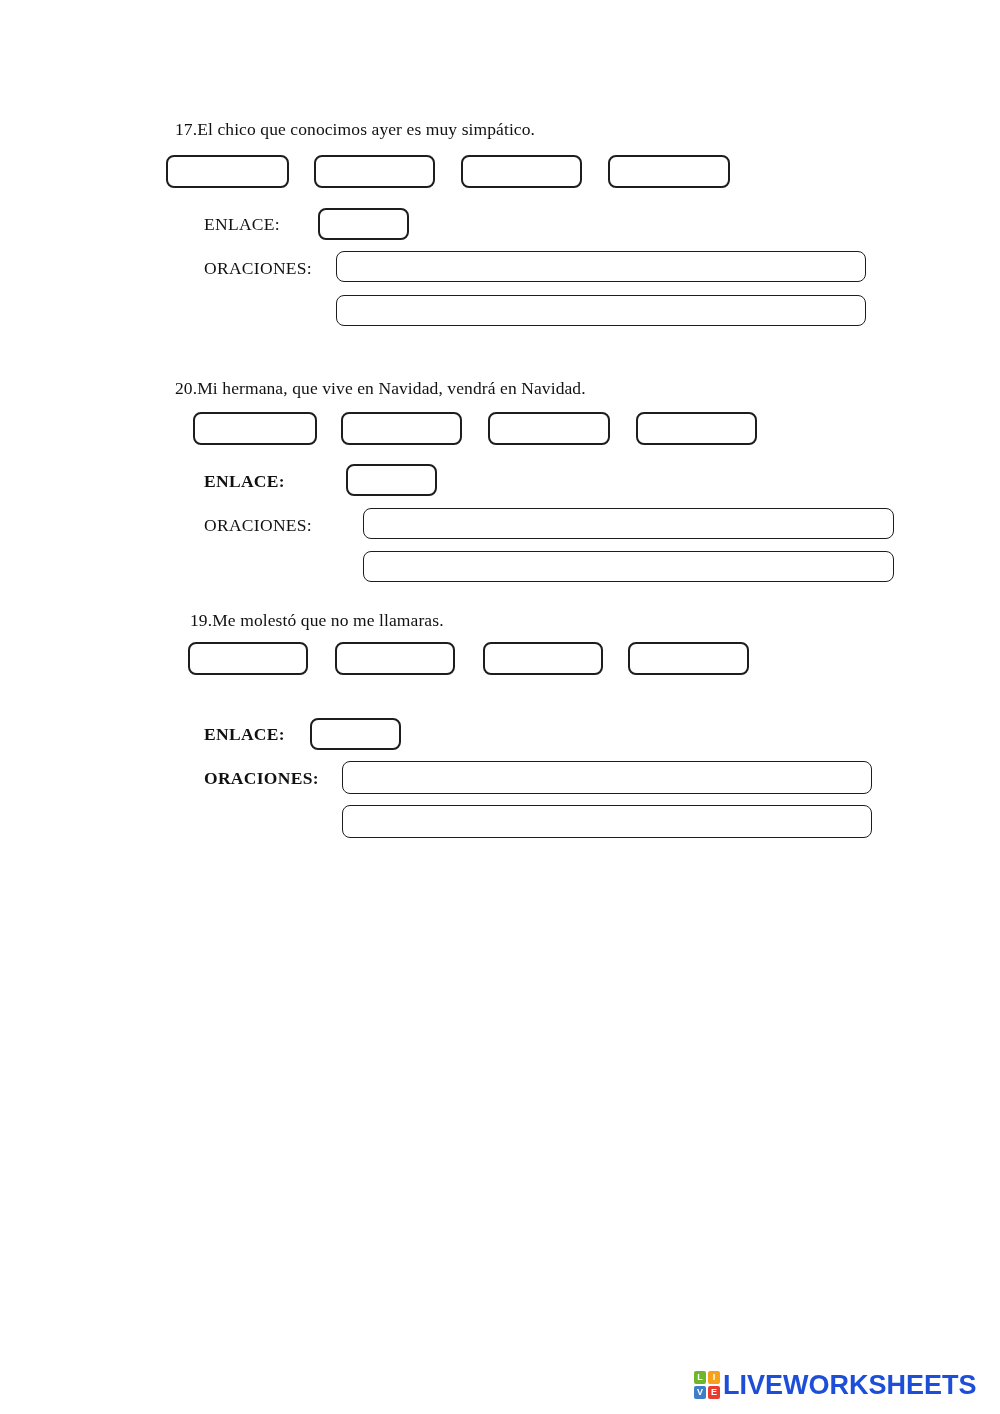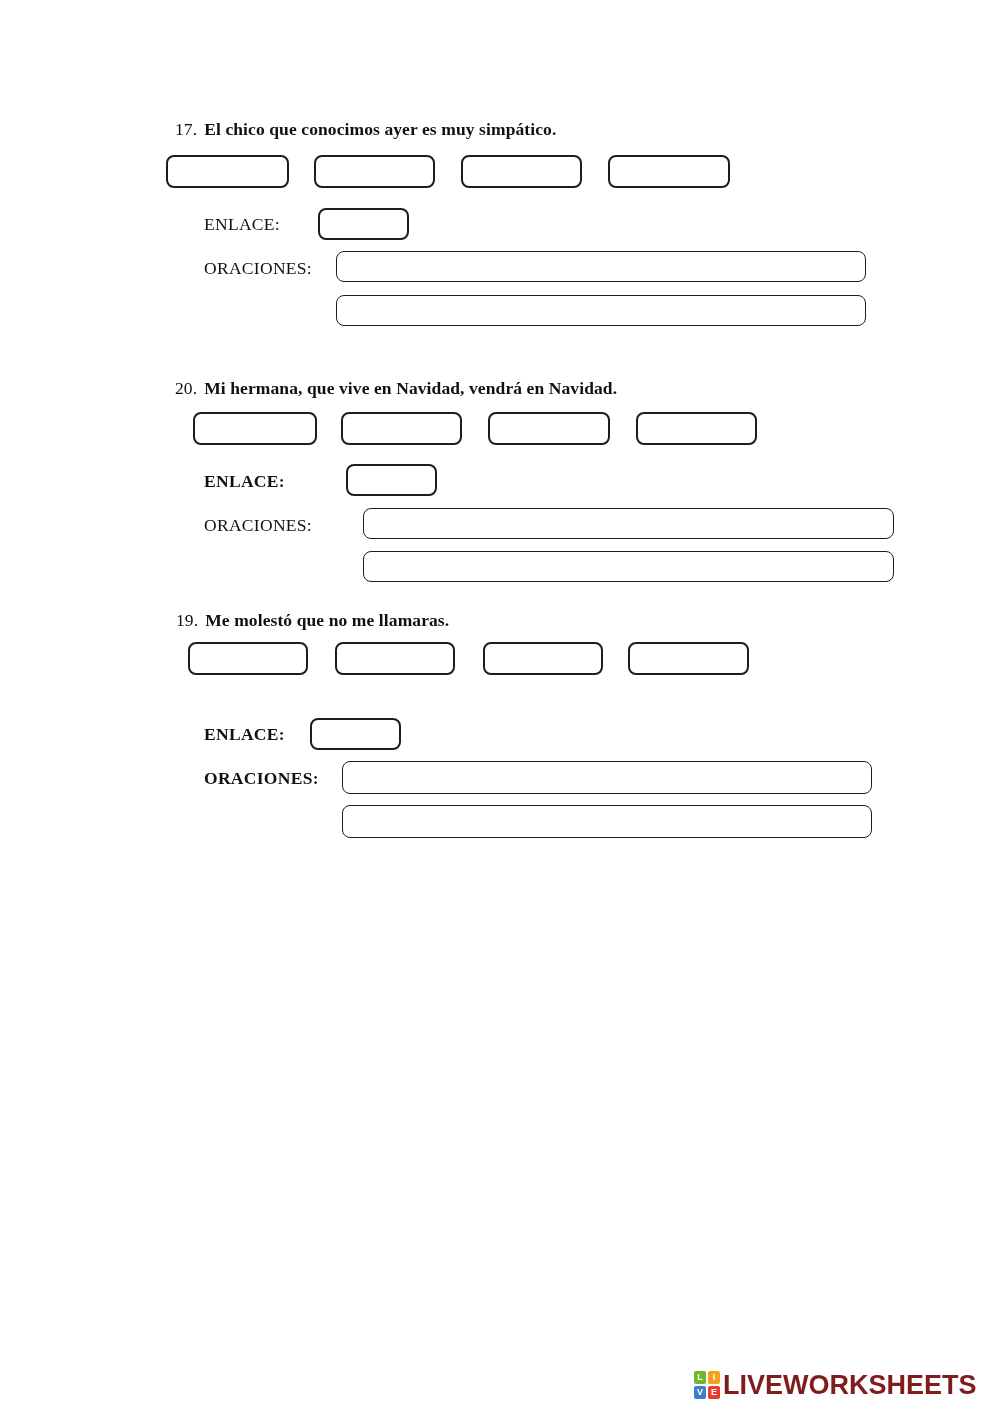--- a/index.html
+++ b/index.html
@@ -7,22 +7,22 @@
     position:relative;
     width:1000px;height:1414px;
     background:#ffffff;
     font-family:"Liberation Serif", serif;
     color:#111111;
     overflow:hidden;
   }
   .abs{position:absolute;}
   
   .title{font-size:17.5px;white-space:nowrap;letter-spacing:0.1px;}
-  .title .num{font-weight:400;margin-right:7px;}
-  .title .sentence{font-weight:700;}
+  .title .num{font-weight:400;}
+  .title .sentence{font-weight:400;}
   
   .label{font-size:17.5px;letter-spacing:0.3px;line-height:20px;white-space:nowrap;}
   
   .box{
     -webkit-appearance:none;appearance:none;
     box-sizing:border-box;
     background:#ffffff;
     border:2px solid #1d1d1d;
     border-radius:8px;
     padding:0 8px;
@@ -49,21 +49,21 @@
   .ex18 .wb1{left:193px;top:412px;width:124px;}
   .ex18 .wb2{left:341px;top:412px;width:121px;}
   .ex18 .wb3{left:488px;top:412px;width:122px;}
   .ex18 .wb4{left:636px;top:412px;width:121px;}
   .ex18 .enlace-label{left:204px;top:471px;font-weight:700;}
   .ex18 .enlace-box{left:346px;top:464px;}
   .ex18 .oraciones-label{left:204px;top:515px;font-weight:400;}
   .ex18 .ob1{left:363px;top:508px;width:531px;}
   .ex18 .ob2{left:363px;top:551px;width:531px;}
   
-  .ex19 .title{left:176px;top:610px;}
+  .ex19 .title{left:190px;top:610px;}
   .ex19 .wb1{left:188px;top:642px;width:120px;}
   .ex19 .wb2{left:335px;top:642px;width:120px;}
   .ex19 .wb3{left:483px;top:642px;width:120px;}
   .ex19 .wb4{left:628px;top:642px;width:121px;}
   .ex19 .enlace-label{left:204px;top:724px;font-weight:700;}
   .ex19 .enlace-box{left:310px;top:718px;}
   .ex19 .oraciones-label{left:204px;top:768px;font-weight:700;}
   .ex19 .ob1{left:342px;top:761px;height:33px;}
   .ex19 .ob2{left:342px;top:805px;height:33px;}
   
@@ -131,16 +131,16 @@
     <input class="abs box oracion-box ob2" value="" style="">
   </section>
 
   <div class="abs logo">
     <div class="logo-grid" id="logo-grid">
         <div class="logo-tile" style="background-color: rgb(112, 182, 44);">L</div>
         <div class="logo-tile" style="background-color: rgb(247, 161, 26);">I</div>
         <div class="logo-tile" style="background-color: rgb(62, 125, 200);">V</div>
         <div class="logo-tile" style="background-color: rgb(233, 60, 47);">E</div>
       </div>
-    <div class="logo-text" id="logo-text" style="color: #7f1d1d;">LIVEWORKSHEETS</div>
+    <div class="logo-text" id="logo-text" style="color: #1d4ed8;">LIVEWORKSHEETS</div>
   </div>
 
 </div>
 
 </body></html>

